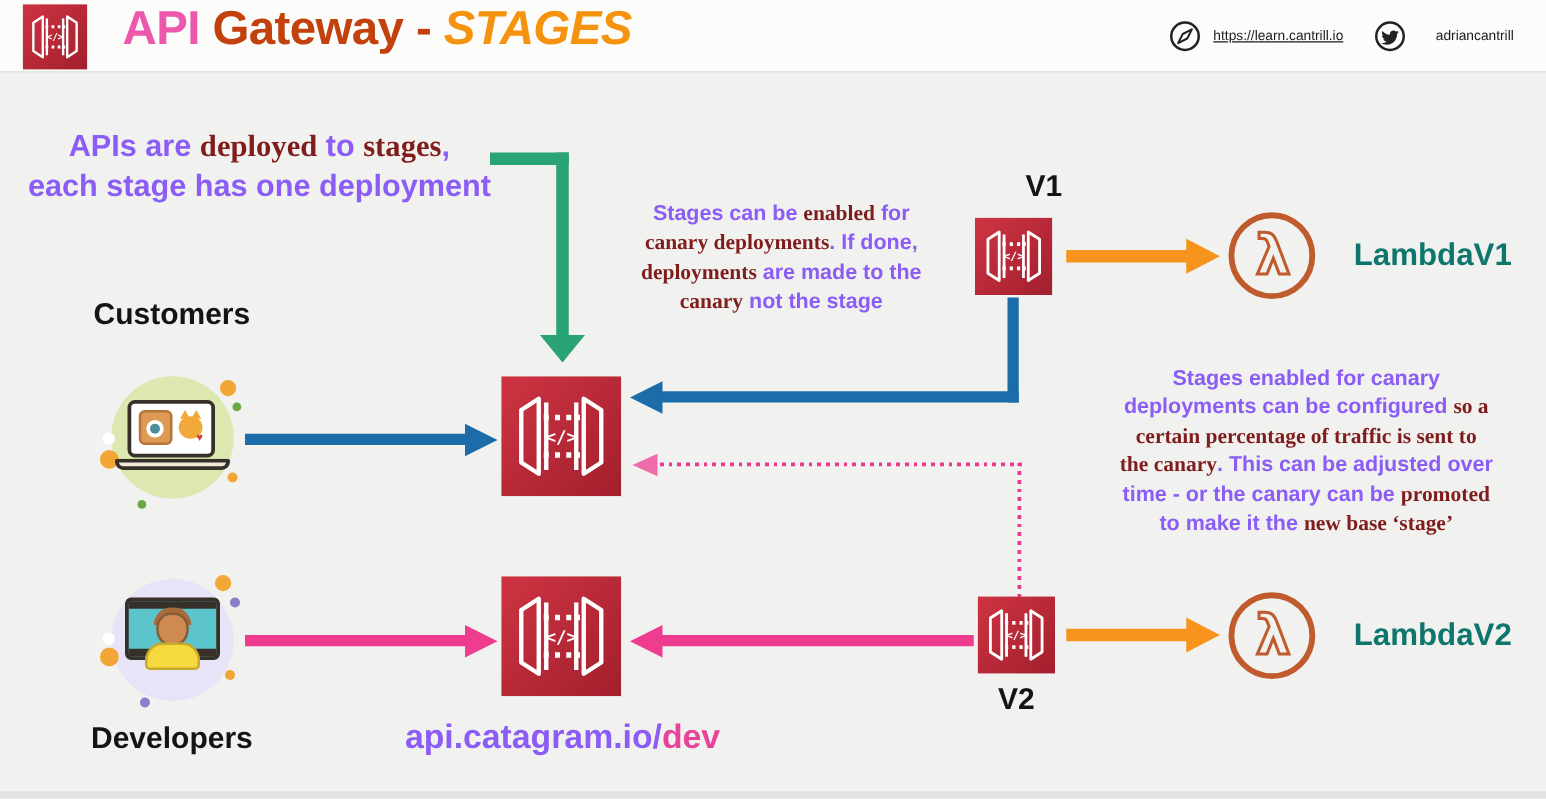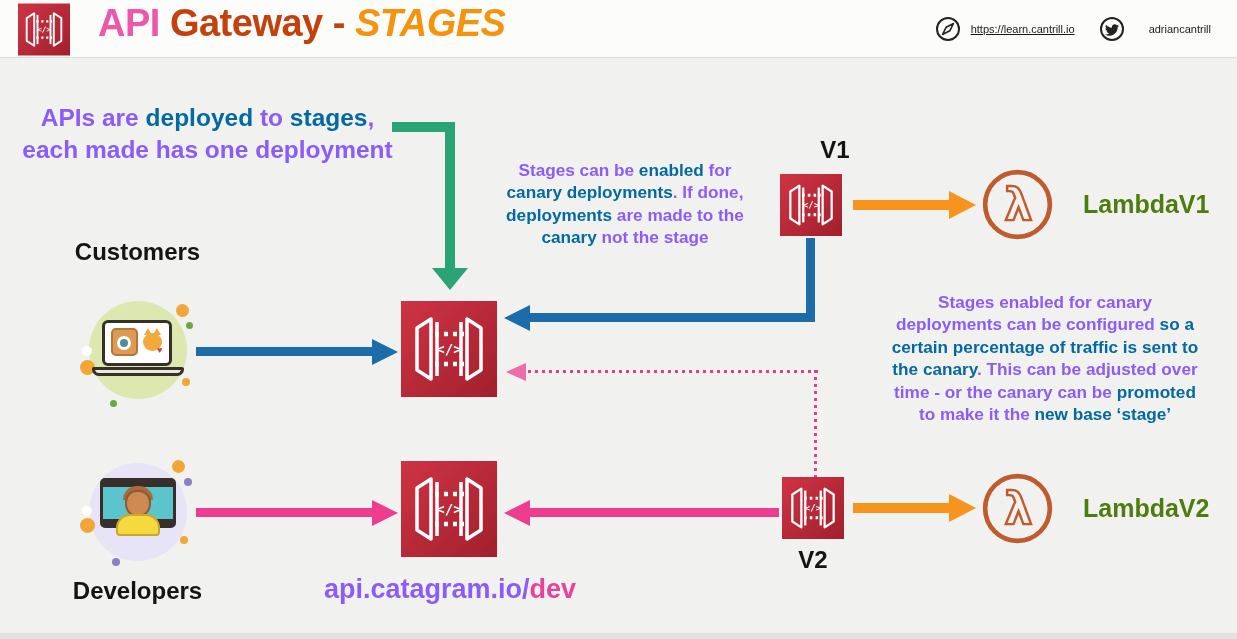--- a/index.html
+++ b/index.html
@@ -12,31 +12,31 @@
   .title{position:absolute;left:98px;top:2px;font-size:38px;font-weight:800;letter-spacing:-0.5px;white-space:nowrap;}
   .t-pink{color:#ee58ac;}
   .t-black{color:#c2410c;}
   .t-orange{color:#f5920e;font-style:italic;}
   .hdr-right{position:absolute;right:26px;top:0;height:57px;display:flex;align-items:center;gap:10px;font-size:11px;color:#1a1a1a;}
   .hdr-link{text-decoration:underline;color:#1a1a1a;font-weight:500;}
   .hdr-handle{font-weight:500;margin-left:14px;text-align:center;}
 
   
   .c-k{color:#8b5cf6;}
-  .c-p{color:#0369a1;}
+  .c-p{color:#7f1d1d;font-family:Liberation Serif, serif;}
   .c-blue{color:#1f72a8;}
   .c-pink{color:#e8439a;}
 
   .note{font-weight:800;text-align:center;}
   .note-lg{font-size:24.5px;line-height:32px;}
   .note-sm{font-size:17.2px;line-height:22.4px;font-weight:700;}
   .url-label{font-size:27px;font-weight:800;text-align:center;white-space:nowrap;}
   .actor-label{font-size:24px;font-weight:800;color:#141414;text-align:center;}
   .v-label{font-size:24px;font-weight:800;color:#141414;text-align:center;}
-  .lambda-label{font-size:25px;font-weight:800;color:#4d7c0f;white-space:nowrap;}
+  .lambda-label{font-size:25px;font-weight:800;color:#0f766e;white-space:nowrap;}
 
   
   .bar{position:absolute;}
   .tri{position:absolute;width:0;height:0;}
   .tri-r-blue{border-top:13px solid transparent;border-bottom:13px solid transparent;border-left:26px solid #1b6ca8;}
   .tri-l-blue{border-top:13px solid transparent;border-bottom:13px solid transparent;border-right:26px solid #1b6ca8;}
   .tri-r-pink{border-top:13px solid transparent;border-bottom:13px solid transparent;border-left:26px solid #ee3d8f;}
   .tri-l-pink{border-top:13px solid transparent;border-bottom:13px solid transparent;border-right:26px solid #ee3d8f;}
   .tri-r-orange{border-top:14px solid transparent;border-bottom:14px solid transparent;border-left:27px solid #f7941e;}
   .tri-d-green{border-left:18px solid transparent;border-right:18px solid transparent;border-top:22px solid #2aa474;}
@@ -107,21 +107,21 @@
       <svg width="26" height="26" viewBox="0 0 26 26" style="margin-left:14px">
         <circle cx="13" cy="13" r="11" fill="none" stroke="#222" stroke-width="2"></circle>
         <g transform="translate(6,7) scale(0.0275)">
           <path fill="#222" d="M459.37 151.716c.325 4.548.325 9.097.325 13.645 0 138.72-105.583 298.558-298.558 298.558-59.452 0-114.68-17.219-161.137-47.106 8.447.974 16.568 1.299 25.34 1.299 49.055 0 94.213-16.568 130.274-44.832-46.132-.975-84.792-31.188-98.112-72.772 6.498.974 12.995 1.624 19.818 1.624 9.421 0 18.843-1.3 27.614-3.573-48.081-9.747-84.143-51.98-84.143-102.985v-1.299c13.969 7.797 30.214 12.67 47.431 13.319-28.264-18.843-46.781-51.005-46.781-87.391 0-19.492 5.197-37.36 14.294-52.954 51.655 63.675 129.3 105.258 216.365 109.807-1.624-7.797-2.599-15.918-2.599-24.04 0-57.828 46.782-104.934 104.934-104.934 30.213 0 57.502 12.67 76.67 33.137 23.715-4.548 46.456-13.32 66.599-25.34-7.798 24.366-24.366 44.833-46.132 57.827 21.117-2.273 41.584-8.122 60.426-16.243-14.292 20.791-32.161 39.308-52.628 54.253z"></path>
         </g>
       </svg>
       <span class="hdr-handle">adriancantrill</span>
     </div>
   </div>
 
-  <div class="abs note note-lg" style="left:20px;top:102px;width:375px;"><span class="c-k">APIs are </span><span class="c-p">deployed</span><span class="c-k"> to </span><span class="c-p">stages</span><span class="c-k">,</span><br><span class="c-k">each made has one deployment</span></div>
+  <div class="abs note note-lg" style="left:20px;top:102px;width:375px;"><span class="c-k">APIs are </span><span class="c-p">deployed</span><span class="c-k"> to </span><span class="c-p">stages</span><span class="c-k">,</span><br><span class="c-k">each stage has one deployment</span></div>
   <div class="abs note note-sm" style="left:485px;top:159px;width:280px;"><span class="c-k">Stages can be </span><span class="c-p">enabled</span><span class="c-k"> for</span><br><span class="c-p">canary deployments</span><span class="c-k">. If done,</span><br><span class="c-p">deployments</span><span class="c-k"> are made to the</span><br><span class="c-p">canary</span><span class="c-k"> not the stage</span></div>
   <div class="abs note note-sm" style="left:856px;top:291px;width:378px;"><span class="c-k">Stages enabled for canary</span><br><span class="c-k">deployments can be configured </span><span class="c-p">so a</span><br><span class="c-p">certain percentage of traffic is sent to</span><br><span class="c-p">the canary</span><span class="c-k">. This can be adjusted over</span><br><span class="c-k">time - or the canary can be </span><span class="c-p">promoted</span><br><span class="c-k">to make it the </span><span class="c-p">new base ‘stage’</span></div>
 
   <div class="bar" style="left:392px;top:122px;width:63px;height:10px;background:#2aa474;"></div>
   <div class="bar" style="left:445px;top:122px;width:10px;height:147px;background:#2aa474;"></div>
   <div class="tri tri-d-green" style="left:432px;top:268px;"></div>
 
   <div class="abs actor-label" style="left:60px;top:238px;width:155px;">Customers</div>
   <div class="actor" style="left:80px;top:294px;">
     <div class="big-circle" style="left:9px;top:7px;width:98px;height:98px;background:#dce8af;"></div>

